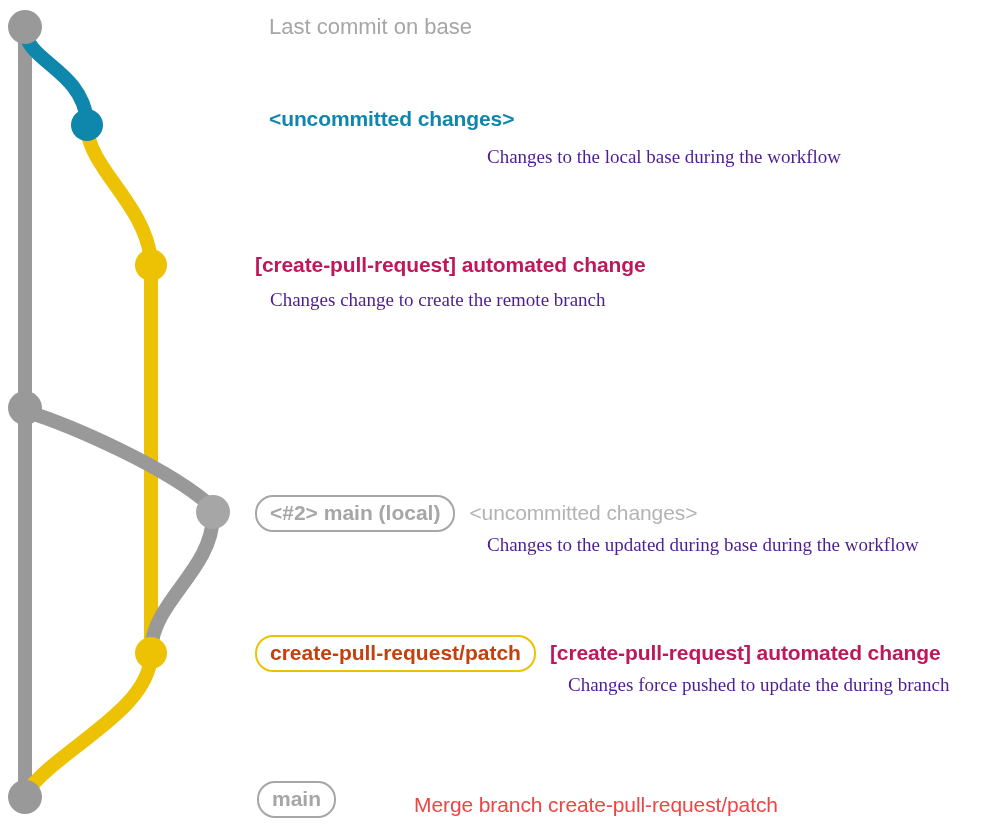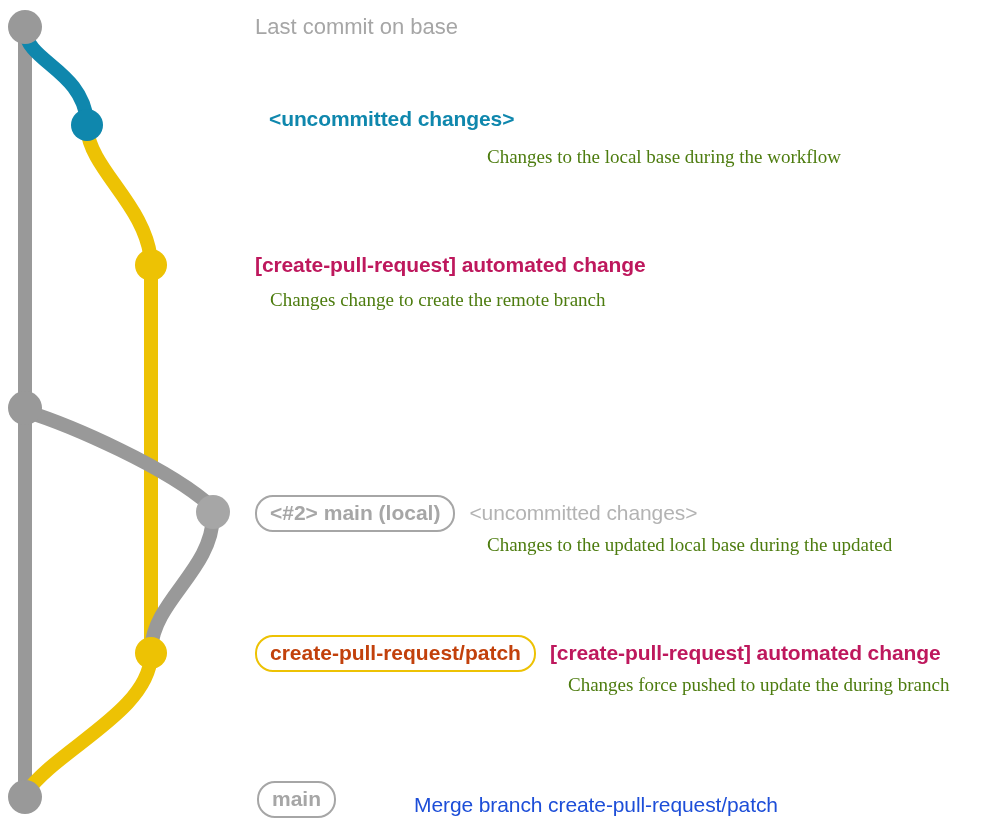--- a/index.html
+++ b/index.html
@@ -48,28 +48,28 @@
   .pill.yellow { border-color: #edc204; color: #c2410c; }
   .pill.gray { border-color: #a6a6a6; color: #a6a6a6; }
   .msg {
     font-size: 21px;
     font-weight: normal;
     letter-spacing: -0.1px;
     font-family: Liberation Sans, sans-serif;
   }
   .msg.blue { color: #0f87ad; font-weight: bold; }
   .msg.yellow { color: #be185d; font-weight: bold; }
-  .msg.gray { color: #1d4ed8; margin-top: 12px; }
+  .msg.gray { color: #ef4444; margin-top: 12px; }
   .msg.graylight { color: #b3b3b3; }
   .gap { display: inline-block; width: 14px; }
   .note {
     position: absolute;
     font-family: "Liberation Serif", serif;
     font-size: 19px;
-    color: #4d7c0f;
+    color: #4c1d95;
     white-space: nowrap;
   }
   .headline {
     position: absolute;
     font-size: 22px;
     color: #a6a6a6;
     font-family: "Liberation Sans", sans-serif;
     white-space: nowrap;
   }
 </style>
@@ -96,40 +96,40 @@
 
     <circle cx="25" cy="27" r="17" fill="#999999"></circle>
     <circle cx="87" cy="125" r="16" fill="#0f87ad"></circle>
     <circle cx="151" cy="265" r="16" fill="#edc204"></circle>
     <circle cx="25" cy="408" r="17" fill="#999999"></circle>
     <circle cx="213" cy="512" r="17" fill="#a6a6a6"></circle>
     <circle cx="151" cy="653" r="16" fill="#edc204"></circle>
     <circle cx="25" cy="797" r="17" fill="#999999"></circle>
   </svg>
 
-  <div class="headline" style="left:255px; top:14px;">Last commit on base</div>
+  <div class="headline" style="left:269px; top:14px;">Last commit on base</div>
 
   <div class="row" style="left:255px; top:107px;">
     <span class="gap"></span>
     <span class="msg blue">&lt;uncommitted changes&gt;</span>
   </div>
   <div class="note" style="left:487px; top:146px;">Changes to the local base during the workflow</div>
 
   <div class="row" style="left:255px; top:253px;">
     <span class="msg yellow">[create-pull-request] automated change</span>
   </div>
   <div class="note" style="left:270px; top:289px;">Changes change to create the remote branch</div>
 
 
   <div class="row" style="left:255px; top:495px;">
     <span class="pill gray">&lt;#2&gt; main (local)</span>
     <span class="gap"></span>
     <span class="msg graylight">&lt;uncommitted changes&gt;</span>
   </div>
-  <div class="note" style="left:487px; top:534px;">Changes to the updated local base during the updated</div>
+  <div class="note" style="left:487px; top:534px;">Changes to the updated during base during the workflow</div>
 
   <div class="row" style="left:255px; top:635px;">
     <span class="pill yellow">create-pull-request/patch</span>
     <span class="gap"></span>
     <span class="msg yellow">[create-pull-request] automated change</span>
   </div>
   <div class="note" style="left:568px; top:674px;">Changes force pushed to update the during branch</div>
 
   <div class="row" style="left:257px; top:781px;gap:32px;">
     <span class="pill gray">main</span>

